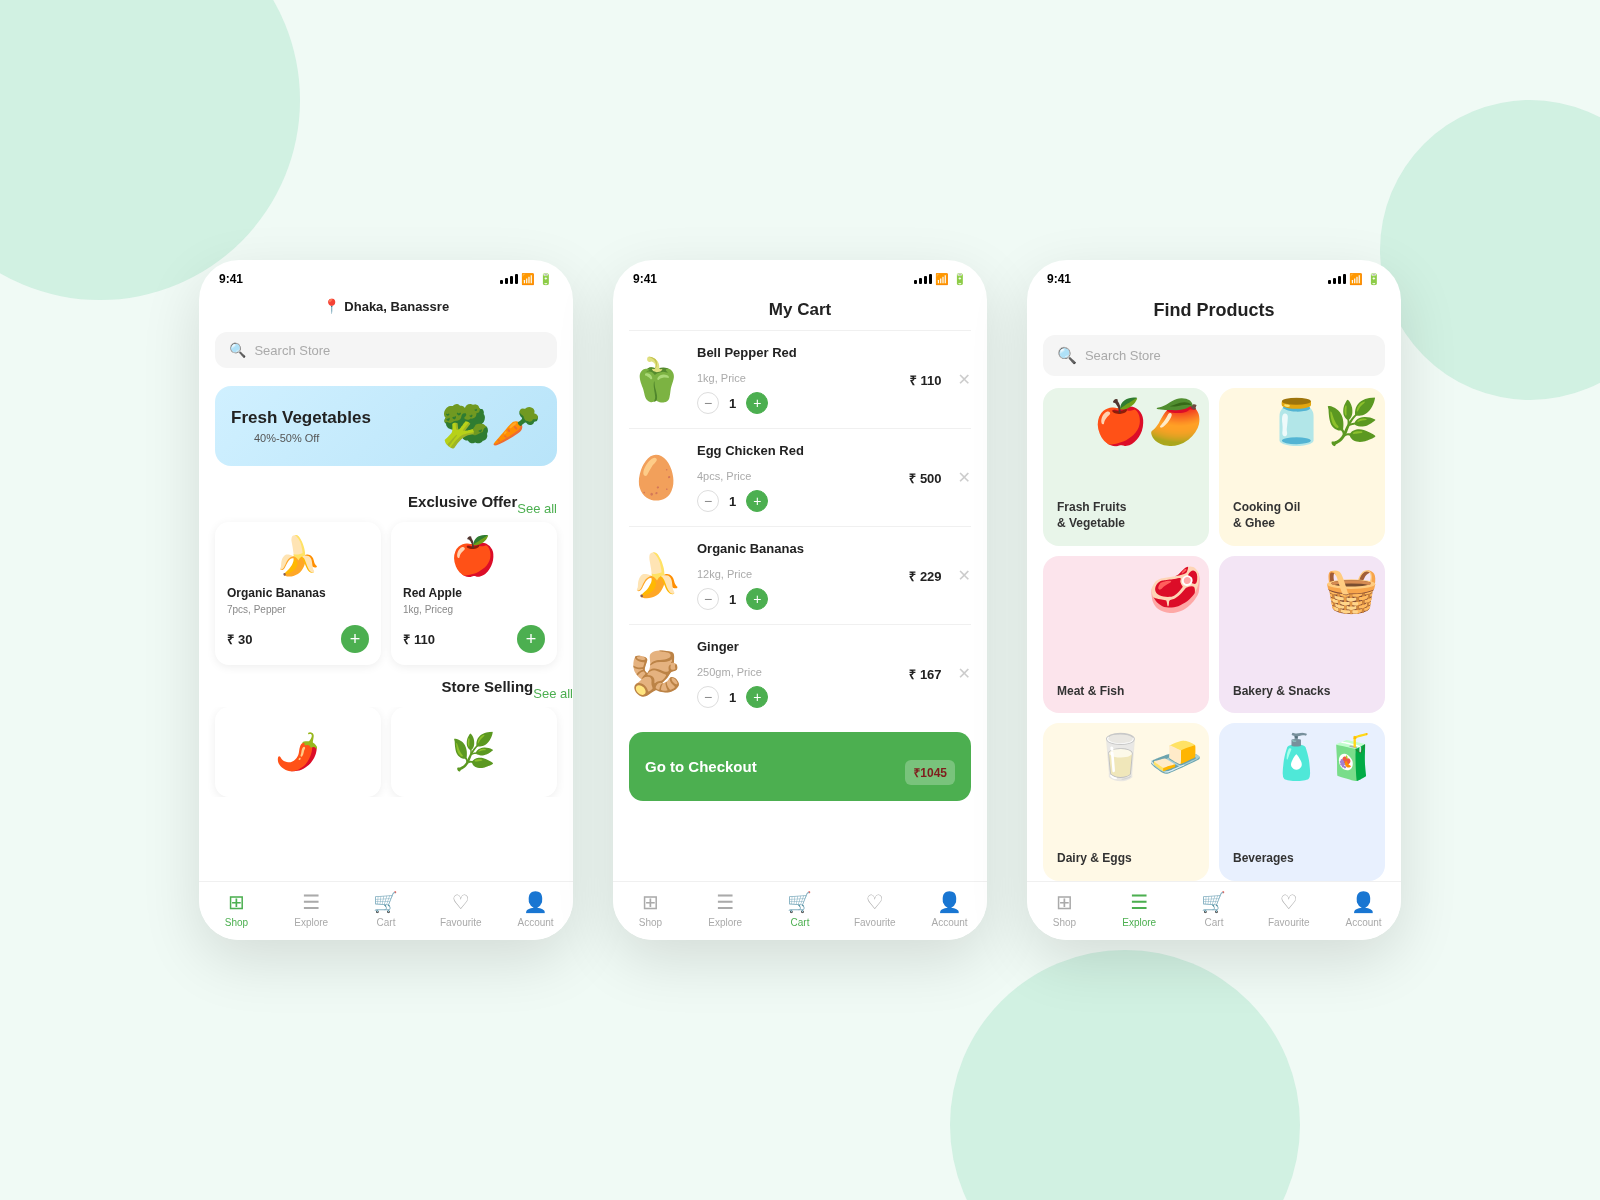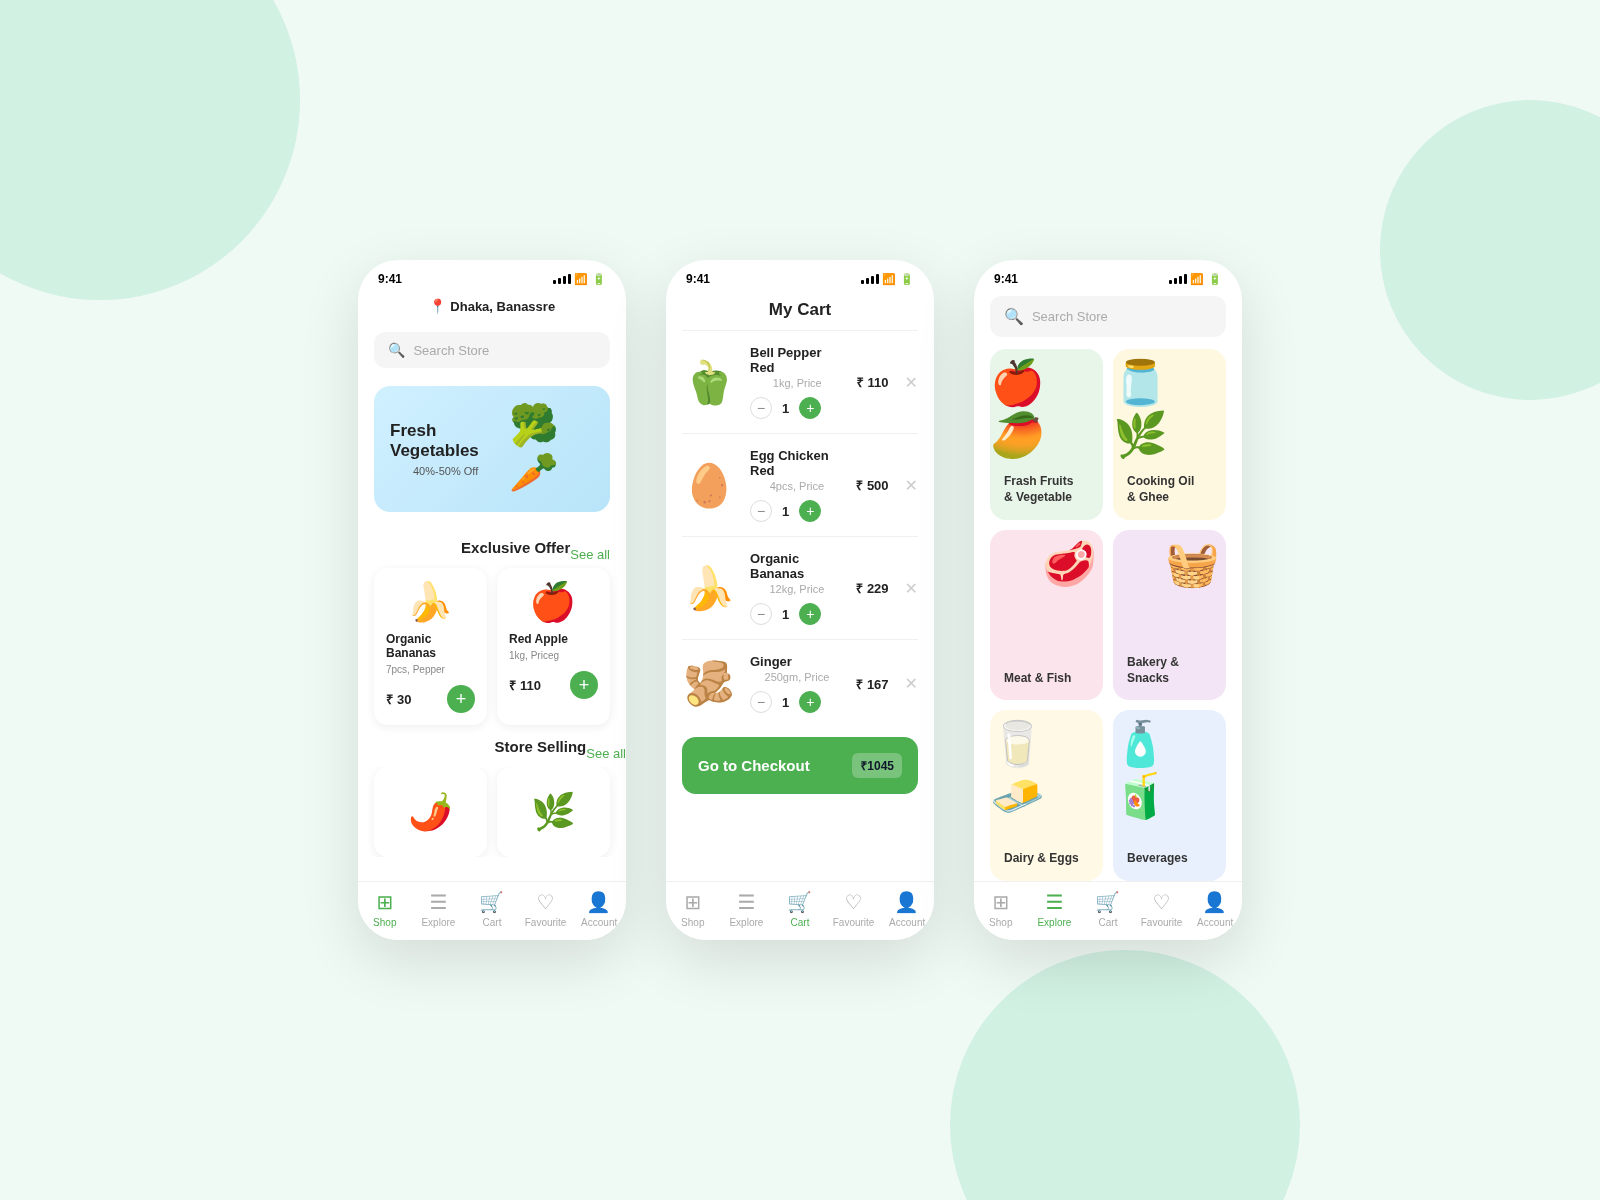--- a/index.html
+++ b/index.html
@@ -30,21 +30,21 @@
       display: flex;
       gap: 40px;
       align-items: center;
       position: relative;
       z-index: 1;
       padding: 40px 20px;
     }
 
     
     .phone {
-      width: 268px;
+      width: 374px;
       min-height: 680px;
       background: #fff;
       border-radius: 40px;
       box-shadow: 0 20px 60px rgba(0,0,0,0.12);
       overflow: hidden;
       display: flex;
       flex-direction: column;
       position: relative;
     }
 
@@ -220,21 +220,21 @@
 
     .cart-item {
       display: flex;
       align-items: center;
       padding: 14px 16px;
       gap: 12px;
     }
     .cart-item-emoji { font-size: 42px; width: 56px; text-align: center; }
     .cart-item-info { flex: 1; }
     .cart-item-name { font-size: 13px; font-weight: 700; color: #222; }
-    .cart-item-sub { font-size: 11px; color: #aaa; margin-top: 2px; text-align: center; }
+    .cart-item-sub { font-size: 11px; color: #aaa; margin-top: 12px; }
     .cart-item-qty-row {
       display: flex;
       align-items: center;
       gap: 10px;
       margin-top: 8px;
     }
     .qty-btn {
       width: 22px; height: 22px;
       border-radius: 50%;
       border: 1.5px solid #ddd;
@@ -254,25 +254,26 @@
       display: flex;
       justify-content: space-between;
       align-items: center;
       cursor: pointer;
       border: none;
       width: calc(100% - 32px);
     }
     .checkout-label { color: #fff; font-size: 15px; font-weight: 700; }
     .checkout-amount {
       background: rgba(255,255,255,0.25);
-      color: #0f172a;
+      color: #7f1d1d;
       font-size: 12px;
       font-weight: 700;
       padding: 4px 8px;
       border-radius: 6px;
+      margin-top: 12px;
     }
 
     
     .find-header {
       text-align: center;
       padding: 8px 20px 10px;
       font-size: 18px;
       font-weight: 800;
       color: #222;
     }
@@ -546,20 +547,21 @@
           <div class="signal-bar bar2"></div>
           <div class="signal-bar bar3"></div>
           <div class="signal-bar bar4"></div>
         </div>
         <span class="wifi-icon">📶</span>
         <span class="battery-icon">🔋</span>
       </div>
     </div>
 
     <div class="phone-content">
+      <div class="find-header">Find Products</div>
 
       <div class="explore-search">
         <span class="search-icon">🔍</span>
         <span class="search-placeholder">Search Store</span>
       </div>
 
       <div class="categories-grid">
 
         <div class="category-card cat-fruits">
           <div class="category-emoji">🍎🥭</div>

